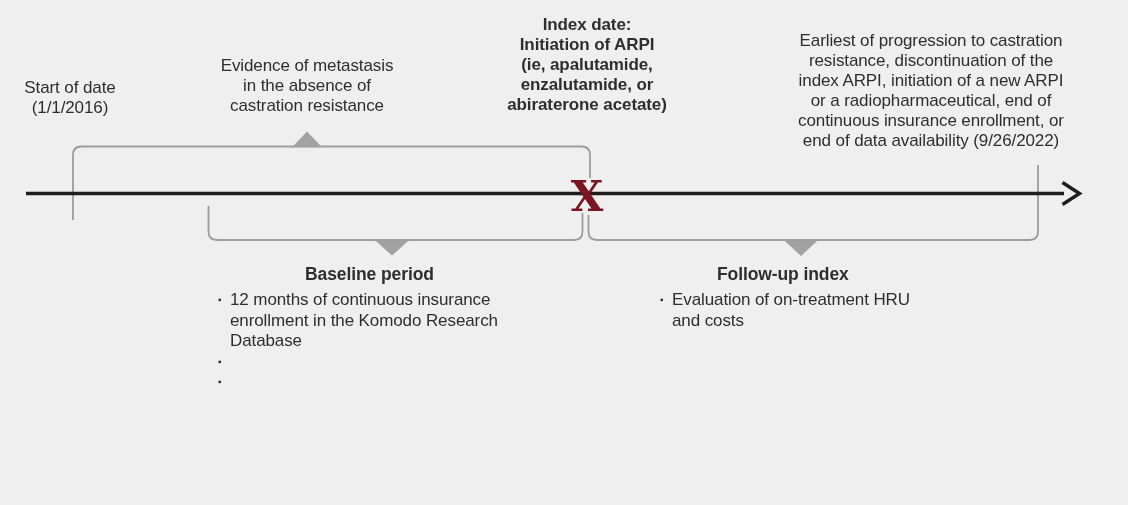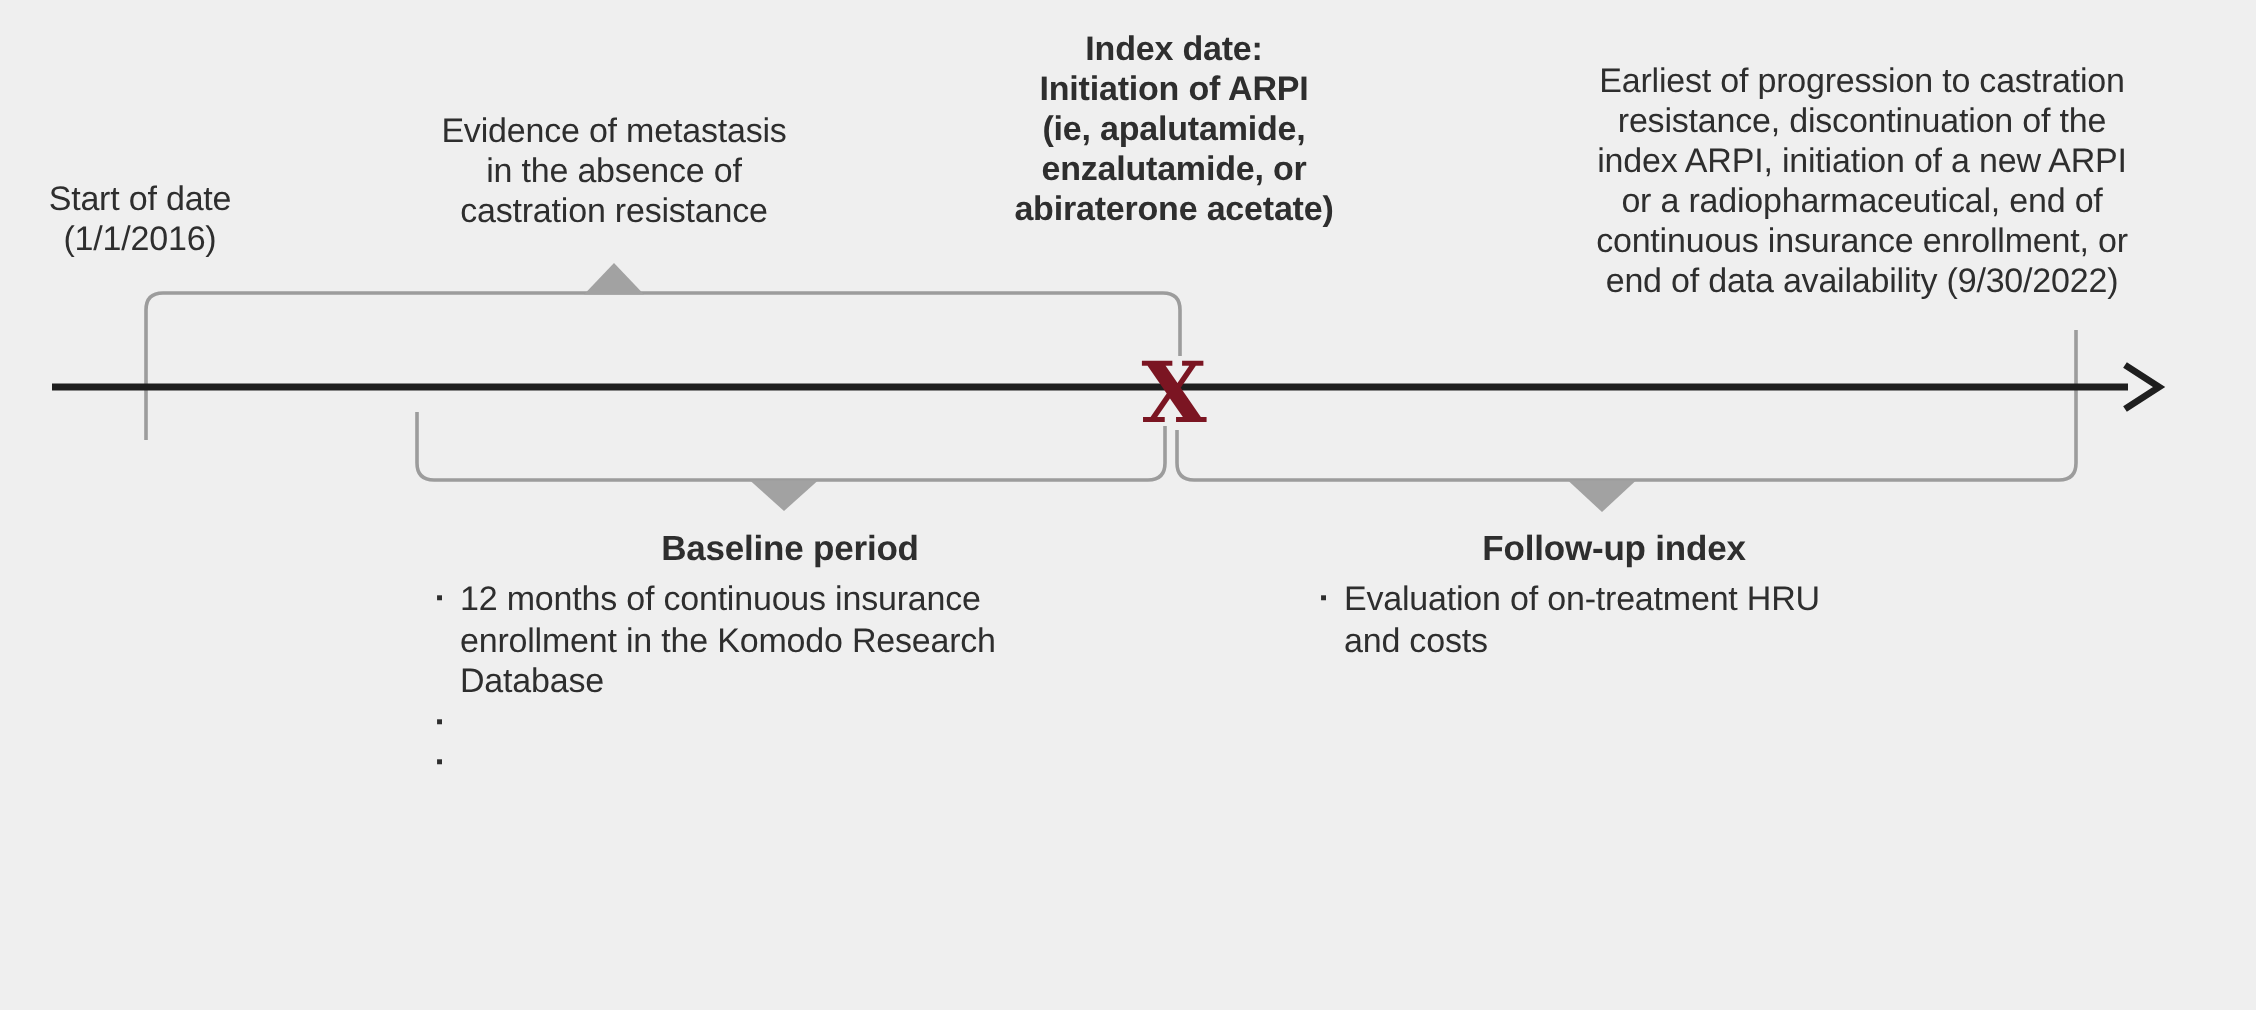--- a/index.html
+++ b/index.html
@@ -9,21 +9,21 @@
     font-family:"Liberation Sans","DejaVu Sans",sans-serif;
     color:#2e2e2e;
   }
   .label {
     position:absolute; font-size:17px; line-height:20px;
     text-align:center; white-space:pre-line; letter-spacing:-0.1px;
   }
   .label.bold { font-weight:bold; }
   .section-title {
     position:absolute; font-size:17.5px; font-weight:bold; line-height:21px;
-    text-align:center; letter-spacing:-0.1px;
+    letter-spacing:-0.1px;
   }
   .bullets { position:absolute; font-size:17px; line-height:20.5px; letter-spacing:-0.1px; }
   .bullet-item { display:flex; align-items:flex-start; }
   .bullet-item .marker { flex:none; width:12px; font-size:10px; line-height:20.5px; }
   .bullet-item .text { white-space:pre-line; }
   .x-marker {
     position:absolute; left:557px; top:176px; width:60px;
     text-align:center; font-family:"DejaVu Serif","Liberation Serif",serif;
     font-weight:bold; font-size:42px; line-height:42px; color:#7b1522;
   }
@@ -48,39 +48,39 @@
     <path d="M588.5,215 L588.5,231.5 Q588.5,240 597,240 L1029.5,240 Q1038,240 1038,231.5 L1038,165" fill="none" stroke="#9c9c9c" stroke-width="1.8"></path>
 
     <line x1="26" y1="193.5" x2="1064" y2="193.5" stroke="#1e1e1e" stroke-width="3.6"></line>
     <path d="M1062.5,182.5 L1079.5,193.5 L1062.5,204.5" fill="none" stroke="#1e1e1e" stroke-width="3.4"></path>
 
     <polygon points="292,147.2 322,147.2 307,131.5" fill="#a2a2a2"></polygon>
     <polygon points="375,240.3 409,240.3 392,255.5" fill="#a2a2a2"></polygon>
     <polygon points="784,240.3 818,240.3 801,256" fill="#a2a2a2"></polygon>
   </svg>
 
-  <div class="label" style="left:4px; top:90px; width:132px;">Start of date
+  <div class="label" style="left:4px; top:78px; width:132px;">Start of date
 (1/1/2016)</div>
 
   <div class="label bold" style="left:472px; top:15px; width:230px;">Index date:
 Initiation of ARPI
 (ie, apalutamide,
 enzalutamide, or
 abiraterone acetate)</div>
 
   <div class="label" style="left:192px; top:56px; width:230px;">Evidence of metastasis
 in the absence of
 castration resistance</div>
 
   <div class="label" style="left:771px; top:31px; width:320px;">Earliest of progression to castration
 resistance, discontinuation of the
 index ARPI, initiation of a new ARPI
 or a radiopharmaceutical, end of
 continuous insurance enrollment, or
-end of data availability (9/30/2022)</div>
+end of data availability (9/26/2022)</div>
 
   <div class="x-marker">X</div>
 
   <div class="section-title" style="left:305px; top:264px; width:180px;">Baseline period</div>
   <div class="bullets" style="left:218px; top:290px; width:332px;">
     <div class="bullet-item">
       <span class="marker">▪</span>
       <span class="text">12 months of continuous insurance
 enrollment in the Komodo Research
 Database</span>

